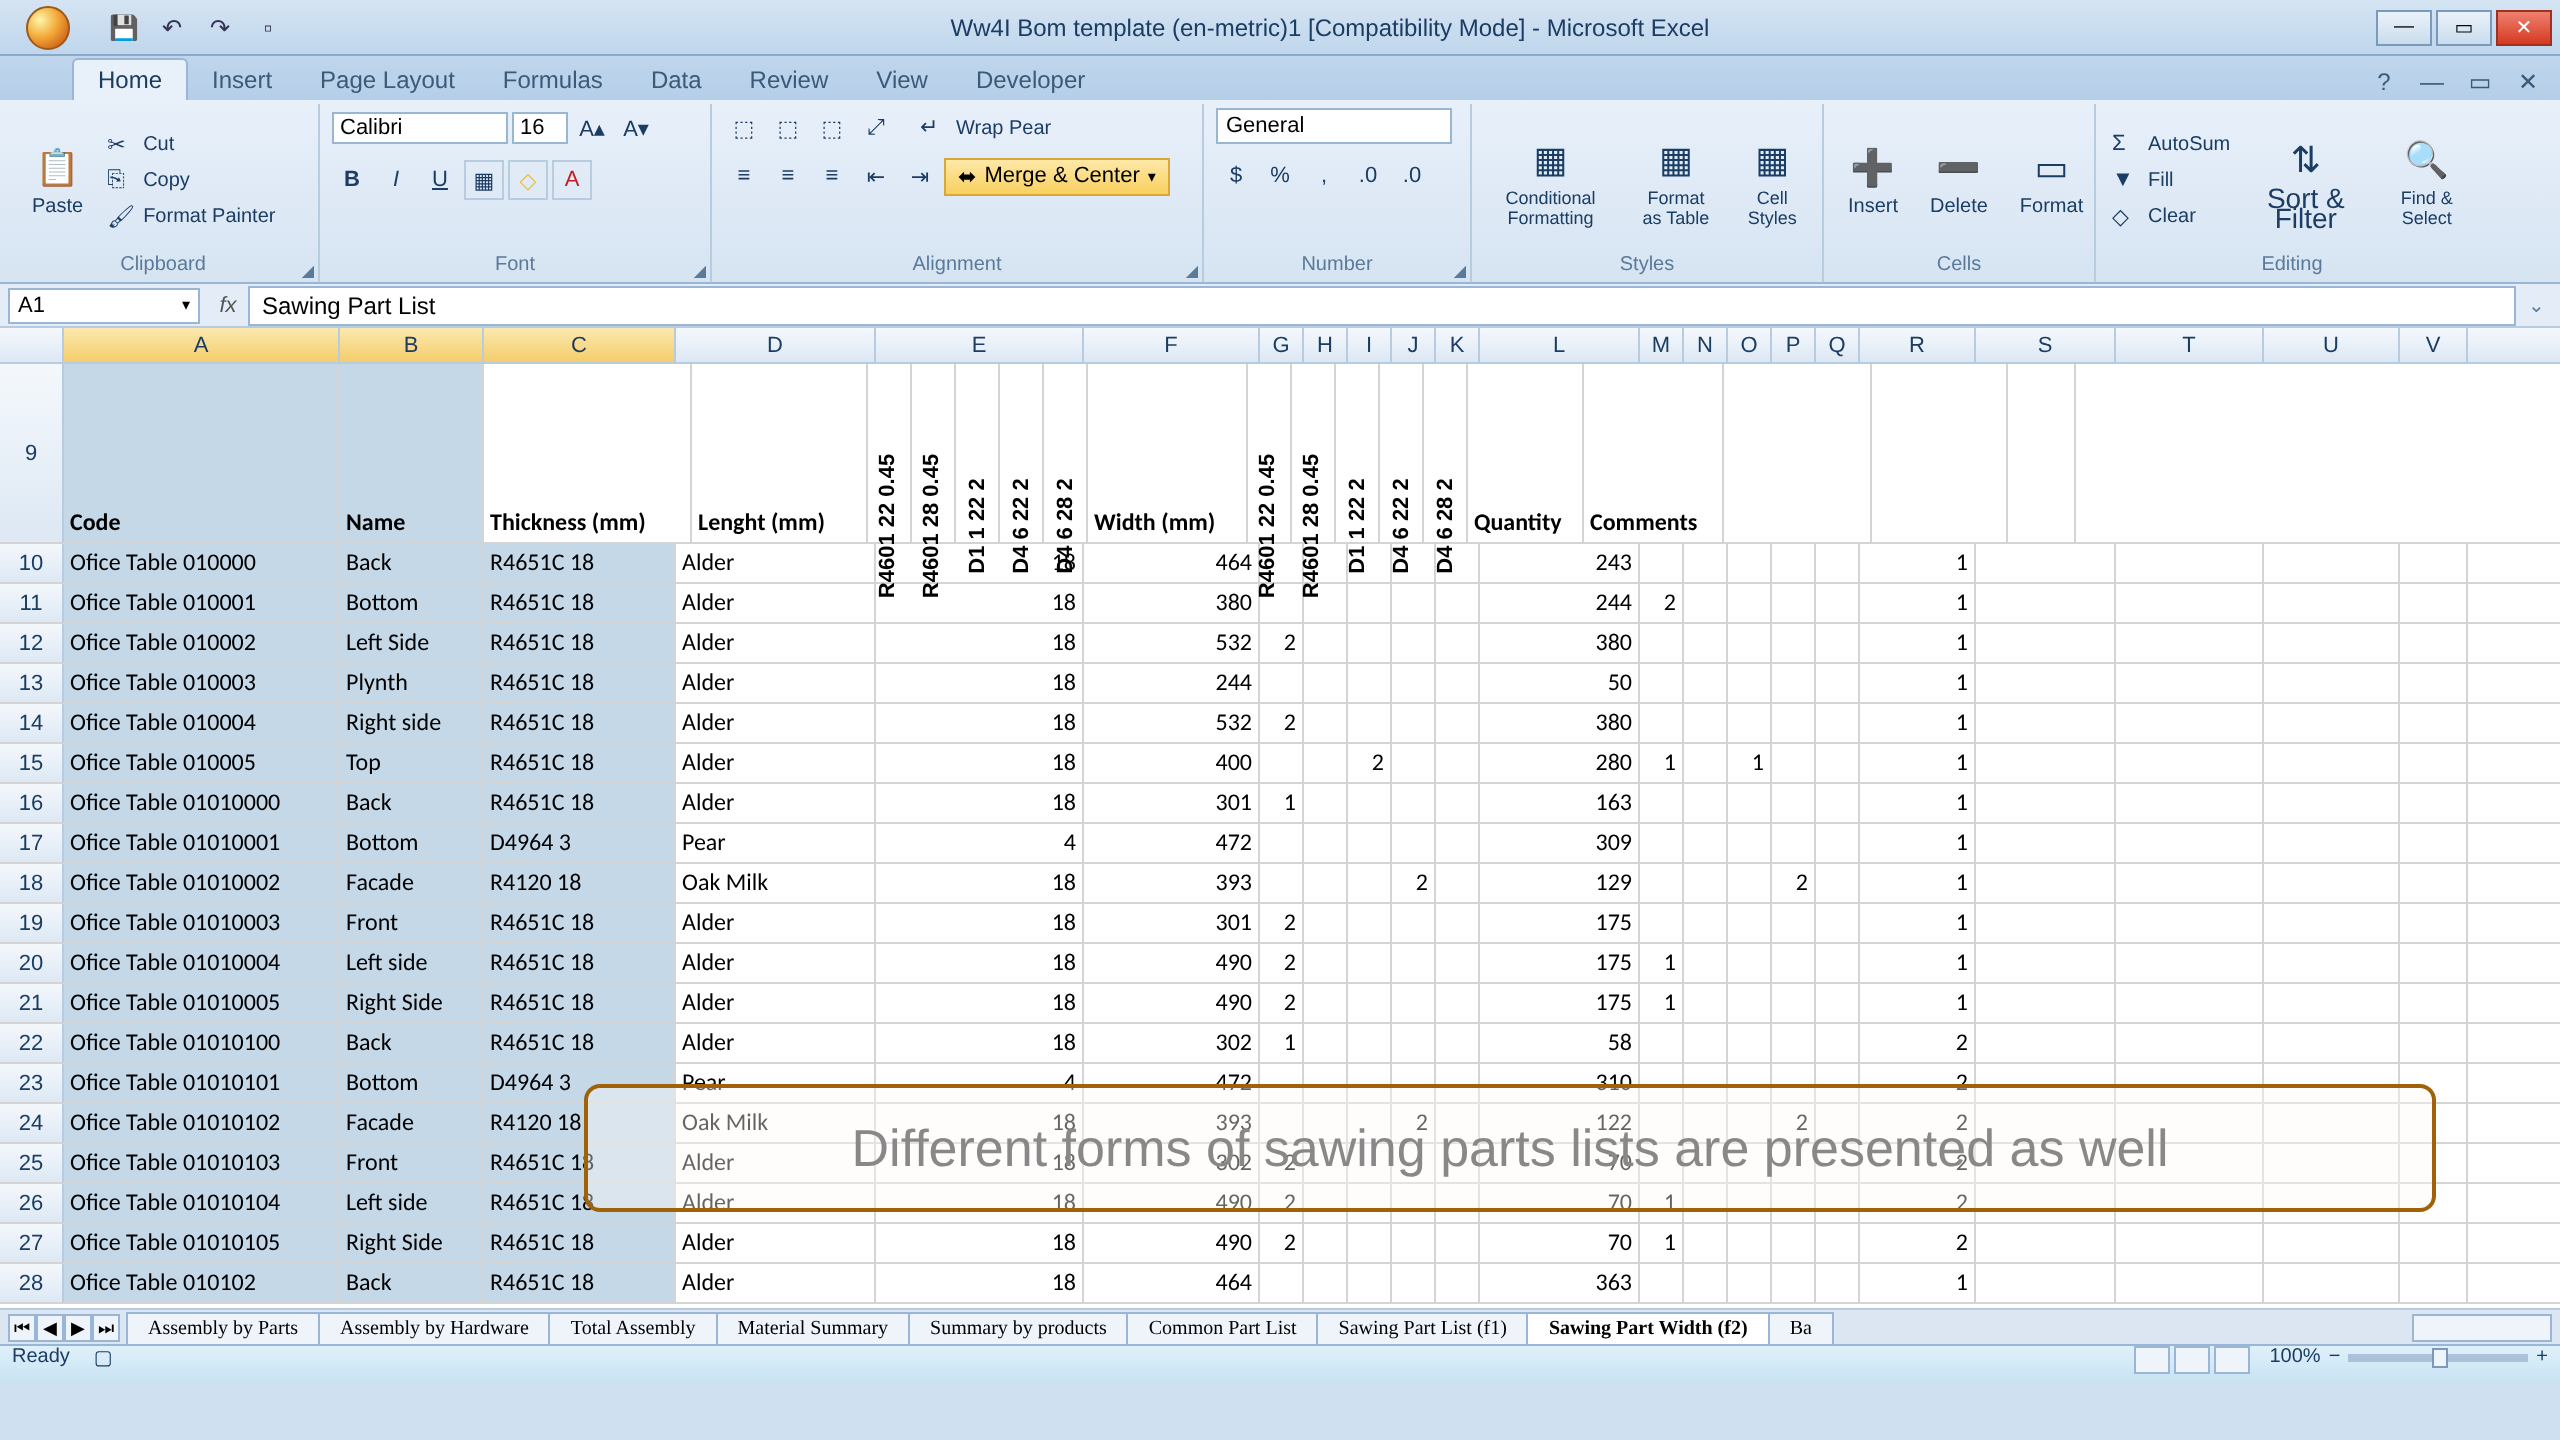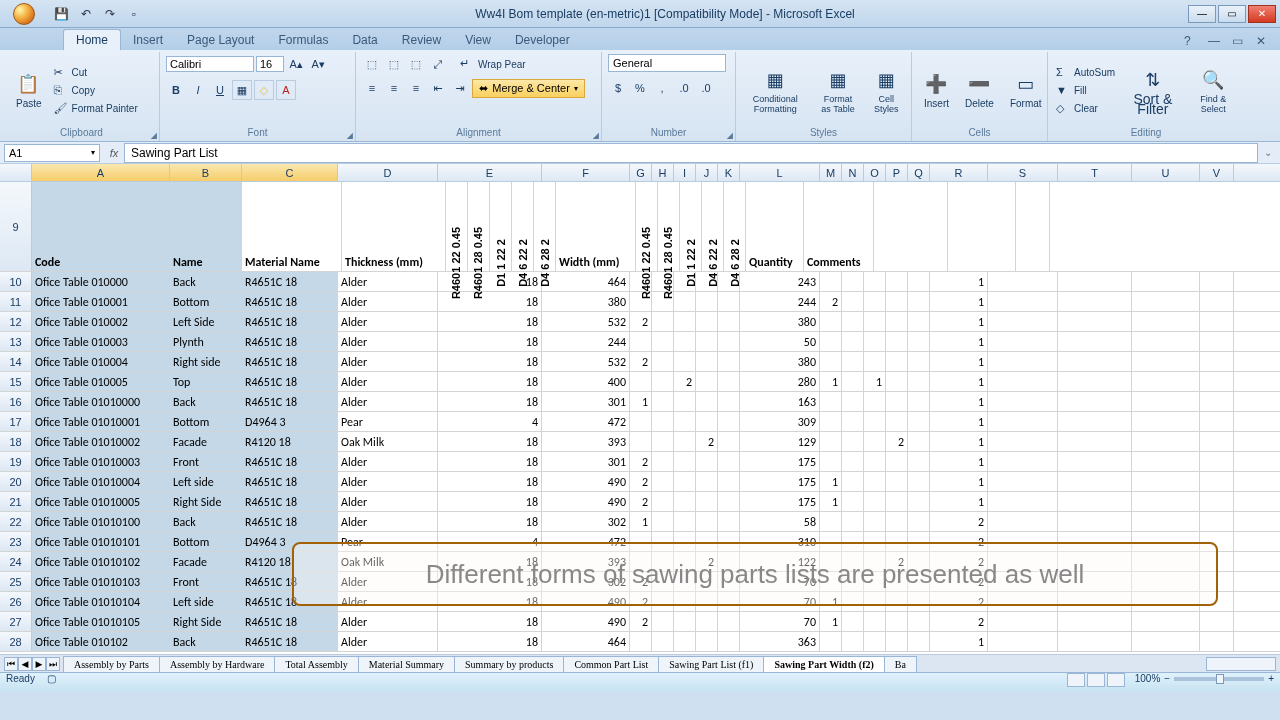--- a/index.html
+++ b/index.html
@@ -10,21 +10,21 @@
 .office-btn { width: 44px; height: 28px; display: flex; align-items: center; justify-content: center; margin-left: 2px; }
 .office-orb { width: 22px; height: 22px; border-radius: 50%; background: radial-gradient(circle at 30% 30%, #fff6aa, #f2a838 45%, #d0681c 80%); border: 1px solid #a05818; }
 .qat { display: flex; gap: 8px; margin-left: 8px; }
 .qat-icon { width: 16px; height: 16px; display: flex; align-items: center; justify-content: center; color: #335; font-size: 12px; }
 .title-text { flex: 1; text-align: center; font-size: 12px; color: #1b3d63; }
 .win-controls { display: flex; margin-right: 4px; gap: 2px; }
 .win-btn { width: 28px; height: 18px; display: flex; align-items: center; justify-content: center; font-size: 10px; border: 1px solid #7b99bb; background: linear-gradient(#eaf2fa,#c9dced); }
 .win-btn.close { background: linear-gradient(#f08070,#d43a20); color: #fff; border-color: #a03020; }
 
 
-.ribbon-tabs { height: 22px; display: flex; align-items: flex-end; padding-left: 63px; background: linear-gradient(#bfd6ec,#b5cee8); }
+.ribbon-tabs { height: 22px; display: flex; align-items: flex-end; padding-left: 36px; background: linear-gradient(#bfd6ec,#b5cee8); text-align: center; }
 .rtab { padding: 3px 12px; font-size: 12px; color: #3a5a7a; cursor: pointer; }
 .rtab.active { background: #e8f0fa; border: 1px solid #9ab6d6; border-bottom: none; border-radius: 3px 3px 0 0; color: #1b3d63; }
 .ribbon-help { margin-left: auto; display: flex; gap: 8px; padding-right: 8px; }
 .ribbon-help span { width: 16px; height: 16px; font-size: 12px; color: #3a5a7a; }
 
 
 .ribbon { height: 92px; background: linear-gradient(#e8f0fa,#d6e4f2); border-bottom: 1px solid #9ab6d6; display: flex; padding: 2px 4px 0; }
 .rgroup { border-right: 1px solid #b8cce0; padding: 2px 6px; display: flex; flex-direction: column; justify-content: space-between; position: relative; }
 .rgroup-label { text-align: center; font-size: 10px; color: #5a7a9a; padding-bottom: 1px; }
 .rgroup-body { flex: 1; display: flex; align-items: center; gap: 4px; }
@@ -325,22 +325,22 @@
       <div class="colhdr cS">S</div>
       <div class="colhdr cT">T</div>
       <div class="colhdr cU">U</div>
       <div class="colhdr cV">V</div>
     </div>
   <div class="tbl-body" id="tbl-body">
       <div class="tbl-row header-row">
         <div class="rowhdr">9</div>
         <div class="cell cA sel hdr">Code</div>
         <div class="cell cB sel hdr">Name</div>
-        <div class="cell cD hdr">Material Name</div>
         <div class="cell cE hdr">Thickness (mm)</div>
+        <div class="cell cF hdr">Lenght (mm)</div>
         <div class="cell cG rotated hdr">
           <span>R4601 22 0.45</span>
         </div>
         <div class="cell cH rotated hdr">
           <span>R4601 28 0.45</span>
         </div>
         <div class="cell cI rotated hdr">
           <span>D1 1 22 2</span>
         </div>
         <div class="cell cJ rotated hdr">

